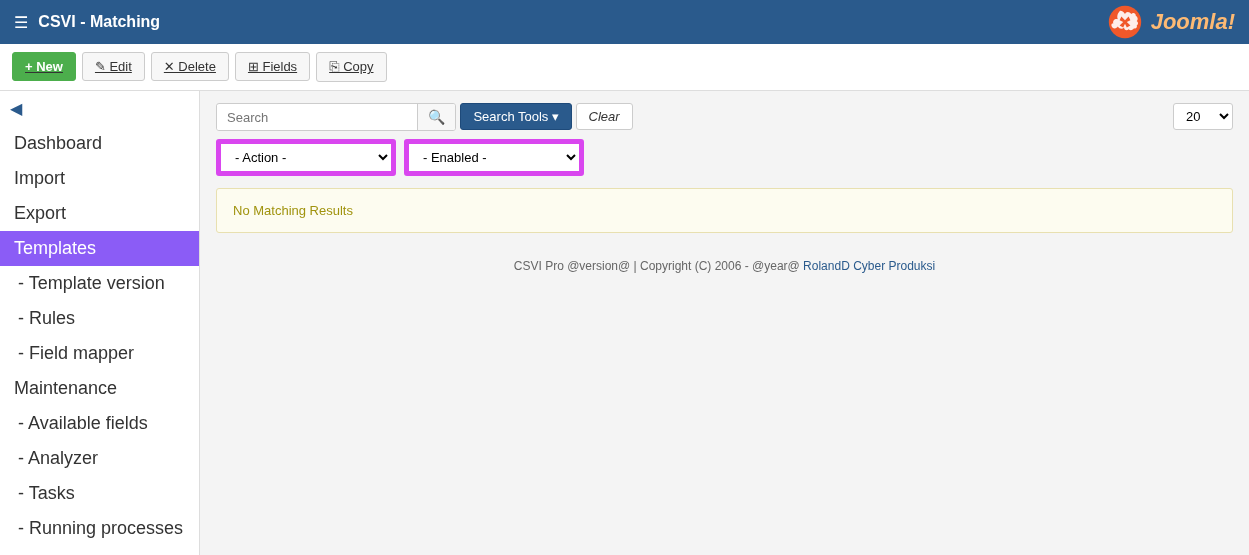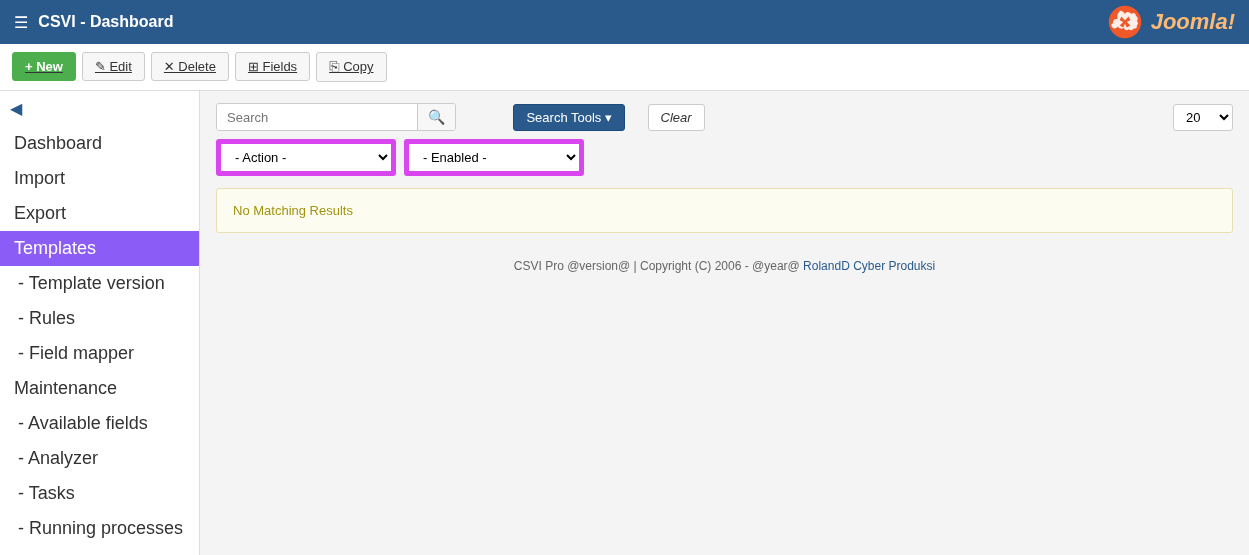--- a/index.html
+++ b/index.html
@@ -111,22 +111,22 @@
     .content {
       flex: 1;
       padding: 12px 16px;
       background: #f4f4f4;
       overflow-y: auto;
     }
 
     
     .search-bar {
       display: flex;
-      align-items: flex-end;
-      gap: 23px;
+      align-items: flex-start;
+      gap: 4px;
       margin-bottom: 8px;
       flex-wrap: wrap;
     }
     .search-input-wrap {
       display: flex;
       align-items: center;
       border: 1px solid #ccc;
       border-radius: 3px;
       background: #fff;
       overflow: hidden;
@@ -151,21 +151,20 @@
       background: #2a5a8c;
       color: #fff;
       border: 1px solid #1e4a7a;
       border-radius: 3px;
       padding: 5px 12px;
       cursor: pointer;
       display: inline-flex;
       align-items: center;
       gap: 5px;
       font-size: 13px;
-      margin-left: 34px;
     }
     .btn-clear {
       background: #fff;
       border: 1px solid #ccc;
       border-radius: 3px;
       padding: 5px 12px;
       cursor: pointer;
       font-size: 13px;
       color: #333;
       font-style: italic;
@@ -222,21 +221,21 @@
     .footer-text a {
       color: #2a5a8c;
       text-decoration: none;
     }
   </style>
 </head>
 <body>
 
 <div class="top-bar">
   <span class="top-bar-icon">☰</span>
-  <span class="top-bar-title">CSVI - Dashboard</span>
+  <span class="top-bar-title">CSVI - Matching</span>
   <div class="joomla-logo">
 
     <svg class="joomla-icon" viewBox="0 0 40 40" xmlns="http://www.w3.org/2000/svg">
       <circle cx="20" cy="20" r="18" fill="#f0582a"></circle>
       <path d="M14 8 C14 8 10 12 12 17 C9 16 6 18 7 22 C5 21 4 24 6 26 C8 28 11 27 12 25 C14 28 17 28 19 26 C19 29 22 30 24 28 C26 30 29 29 30 27 C32 28 34 26 33 24 C35 23 35 20 33 19 C35 17 34 14 32 13 C32 10 29 9 27 11 C25 8 21 8 20 11 C18 8 15 7 14 8Z" fill="#fff" opacity="0.9"></path>
       <path d="M16 14 L20 18 L24 14 L26 18 L22 20 L26 24 L22 26 L20 22 L18 26 L14 24 L18 20 L14 18Z" fill="#f0582a"></path>
     </svg>
     <span class="joomla-text">Joomla!</span>
   </div>
 </div>

